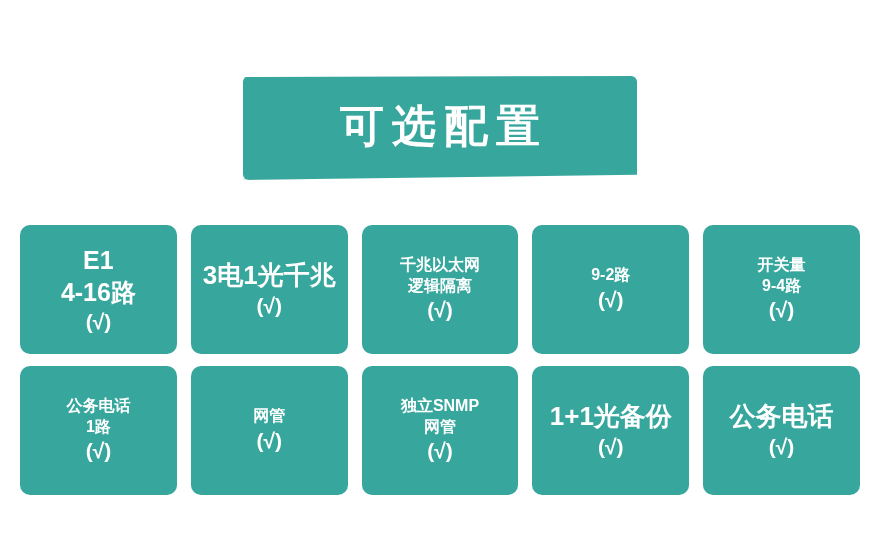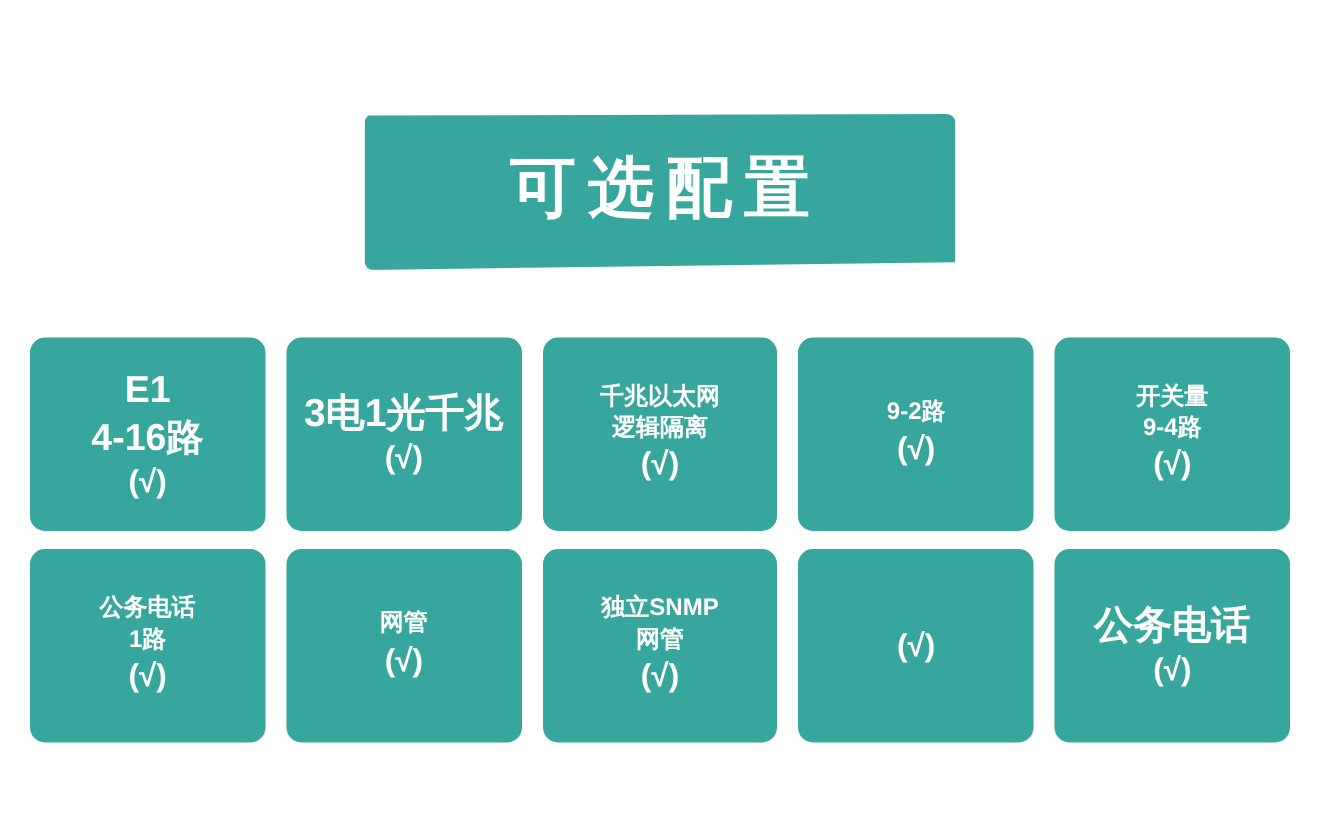--- a/index.html
+++ b/index.html
@@ -154,20 +154,21 @@
         <span class="check">(√)</span>
       </div>
 
       <div class="card">
         <span class="ln mid">独立SNMP</span>
         <span class="ln mid">网管</span>
         <span class="check">(√)</span>
       </div>
 
       <div class="card">
+        <span class="ln small">1+1光备份</span>
         <span class="check">(√)</span>
       </div>
 
       <div class="card">
         <span class="ln small">公务电话</span>
         <span class="check">(√)</span>
       </div>
 
     </div>
 

